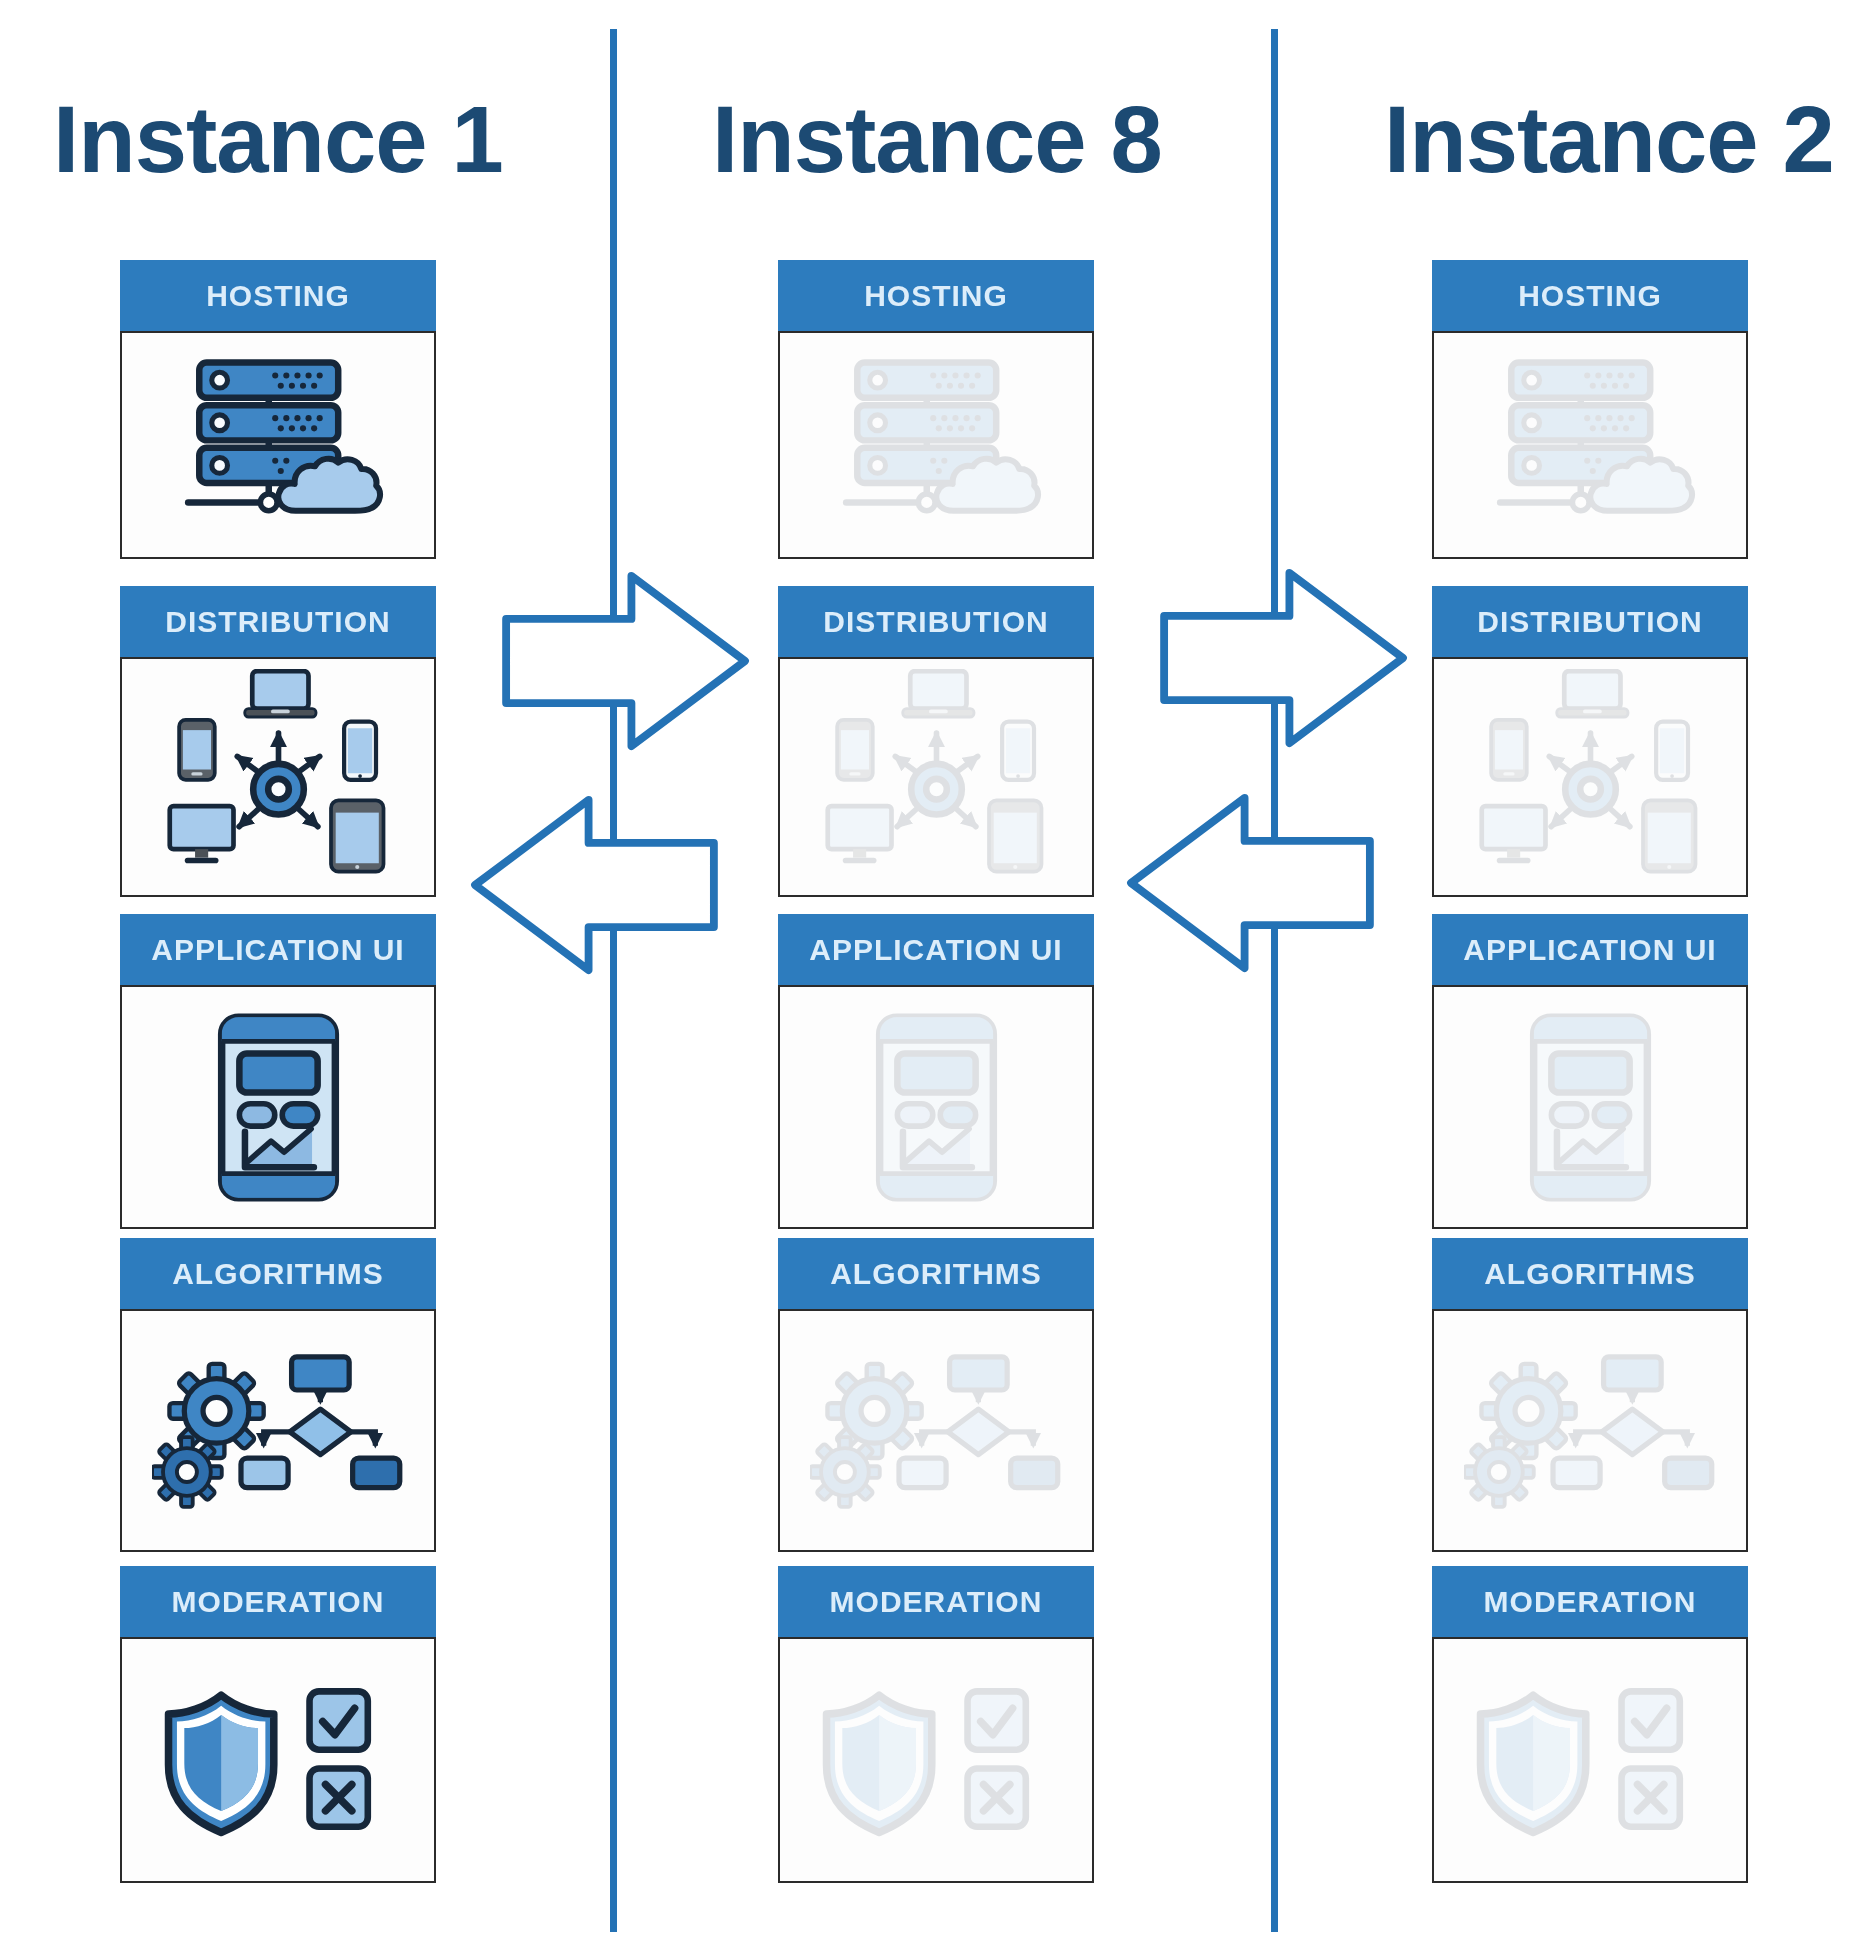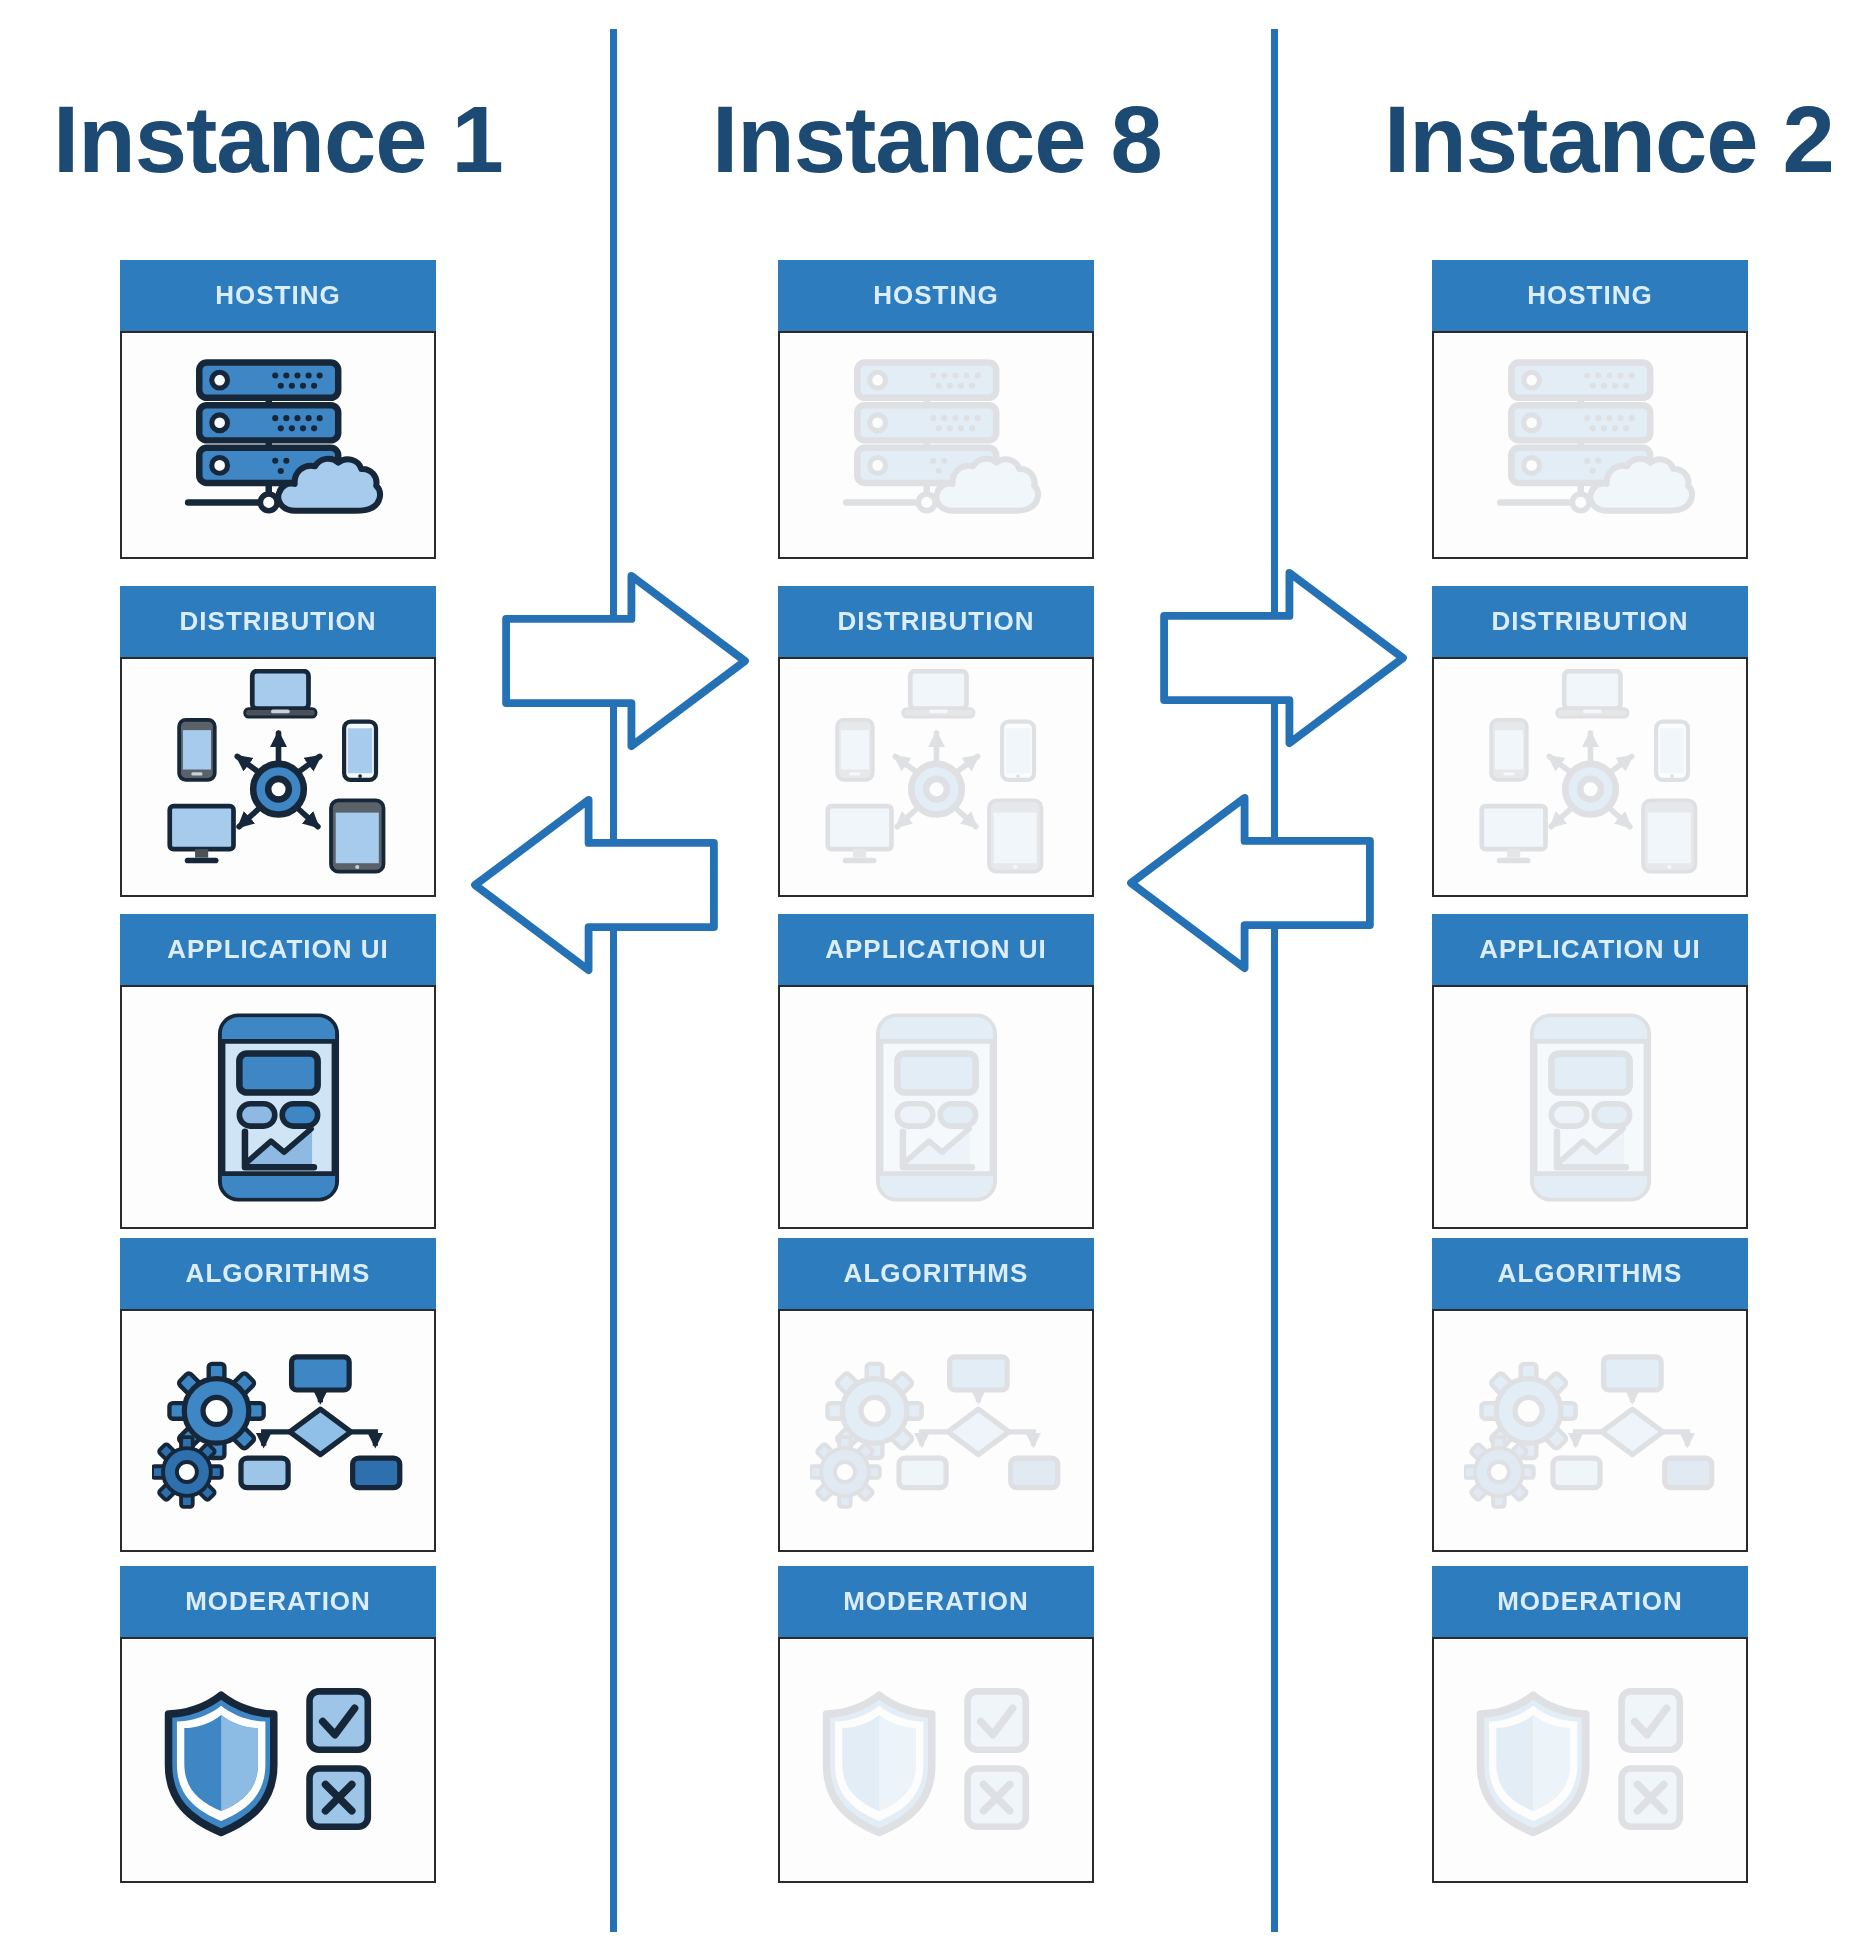--- a/index.html
+++ b/index.html
@@ -16,21 +16,21 @@
     font-size:94px; font-weight:bold; color:#1c4a73; white-space:nowrap;
     letter-spacing:-1px; z-index:3;
   }
   .column { position:absolute; top:260px; width:316px; height:1627px; z-index:2; }
   .card { position:absolute; left:0; width:316px; }
   .card-header {
     height:71px; background:#2d7cbe; display:flex; align-items:center; justify-content:center;
     box-sizing:border-box;
   }
   .card-header span {
-    color:#dcedfa; font-size:26px; font-weight:bold; letter-spacing:1px;
+    color:#dcedfa; font-size:30px; font-weight:bold; letter-spacing:1px;
   }
   .card-body {
     background:#fdfdfd; border:2.9px solid #2b2b2b; box-sizing:border-box;
     display:flex; align-items:center; justify-content:center;
   }
   .icon { display:block; }
   .column.faded .icon { opacity:0.13; }
   .arrow { position:absolute; z-index:2; width:251px; height:186px; }
   .arrow svg { display:block; width:100%; height:100%; }
 </style>

